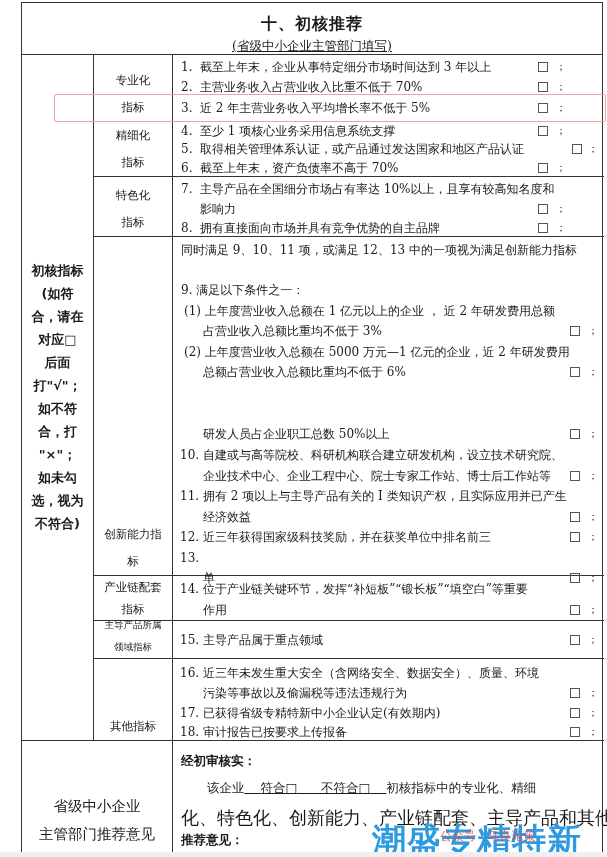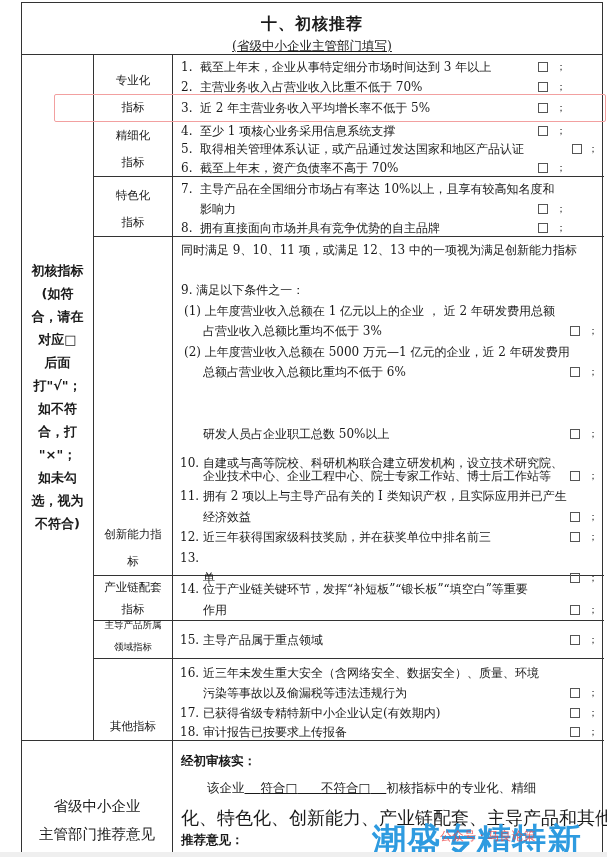--- a/index.html
+++ b/index.html
@@ -234,21 +234,21 @@
     <div class="ln" style="top:308px;">
       <span class="itx" style="left:29px;">总额占营业收入总额比重均不低于 6%</span>
       <span class="cb" style="left:396px;"></span>
         <span class="semi" style="left:414px;">；</span>
     </div>
     <div class="ln" style="top:370px;">
       <span class="itx" style="left:29px;">研发人员占企业职工总数 50%以上</span>
       <span class="cb" style="left:396px;"></span>
         <span class="semi" style="left:414px;">；</span>
     </div>
-    <div class="ln" style="top:391px;margin-top:8px;">
+    <div class="ln" style="top:391px;">
       <span class="num" style="left:6px;">10.</span>
       <span class="itx" style="left:29px;">自建或与高等院校、科研机构联合建立研发机构，设立技术研究院、</span>
     </div>
     <div class="ln" style="top:412px;">
       <span class="itx" style="left:29px;">企业技术中心、企业工程中心、院士专家工作站、博士后工作站等</span>
       <span class="cb" style="left:396px;"></span>
         <span class="semi" style="left:414px;">；</span>
     </div>
     <div class="ln" style="top:432px;">
       <span class="num" style="left:6px;">11.</span>

